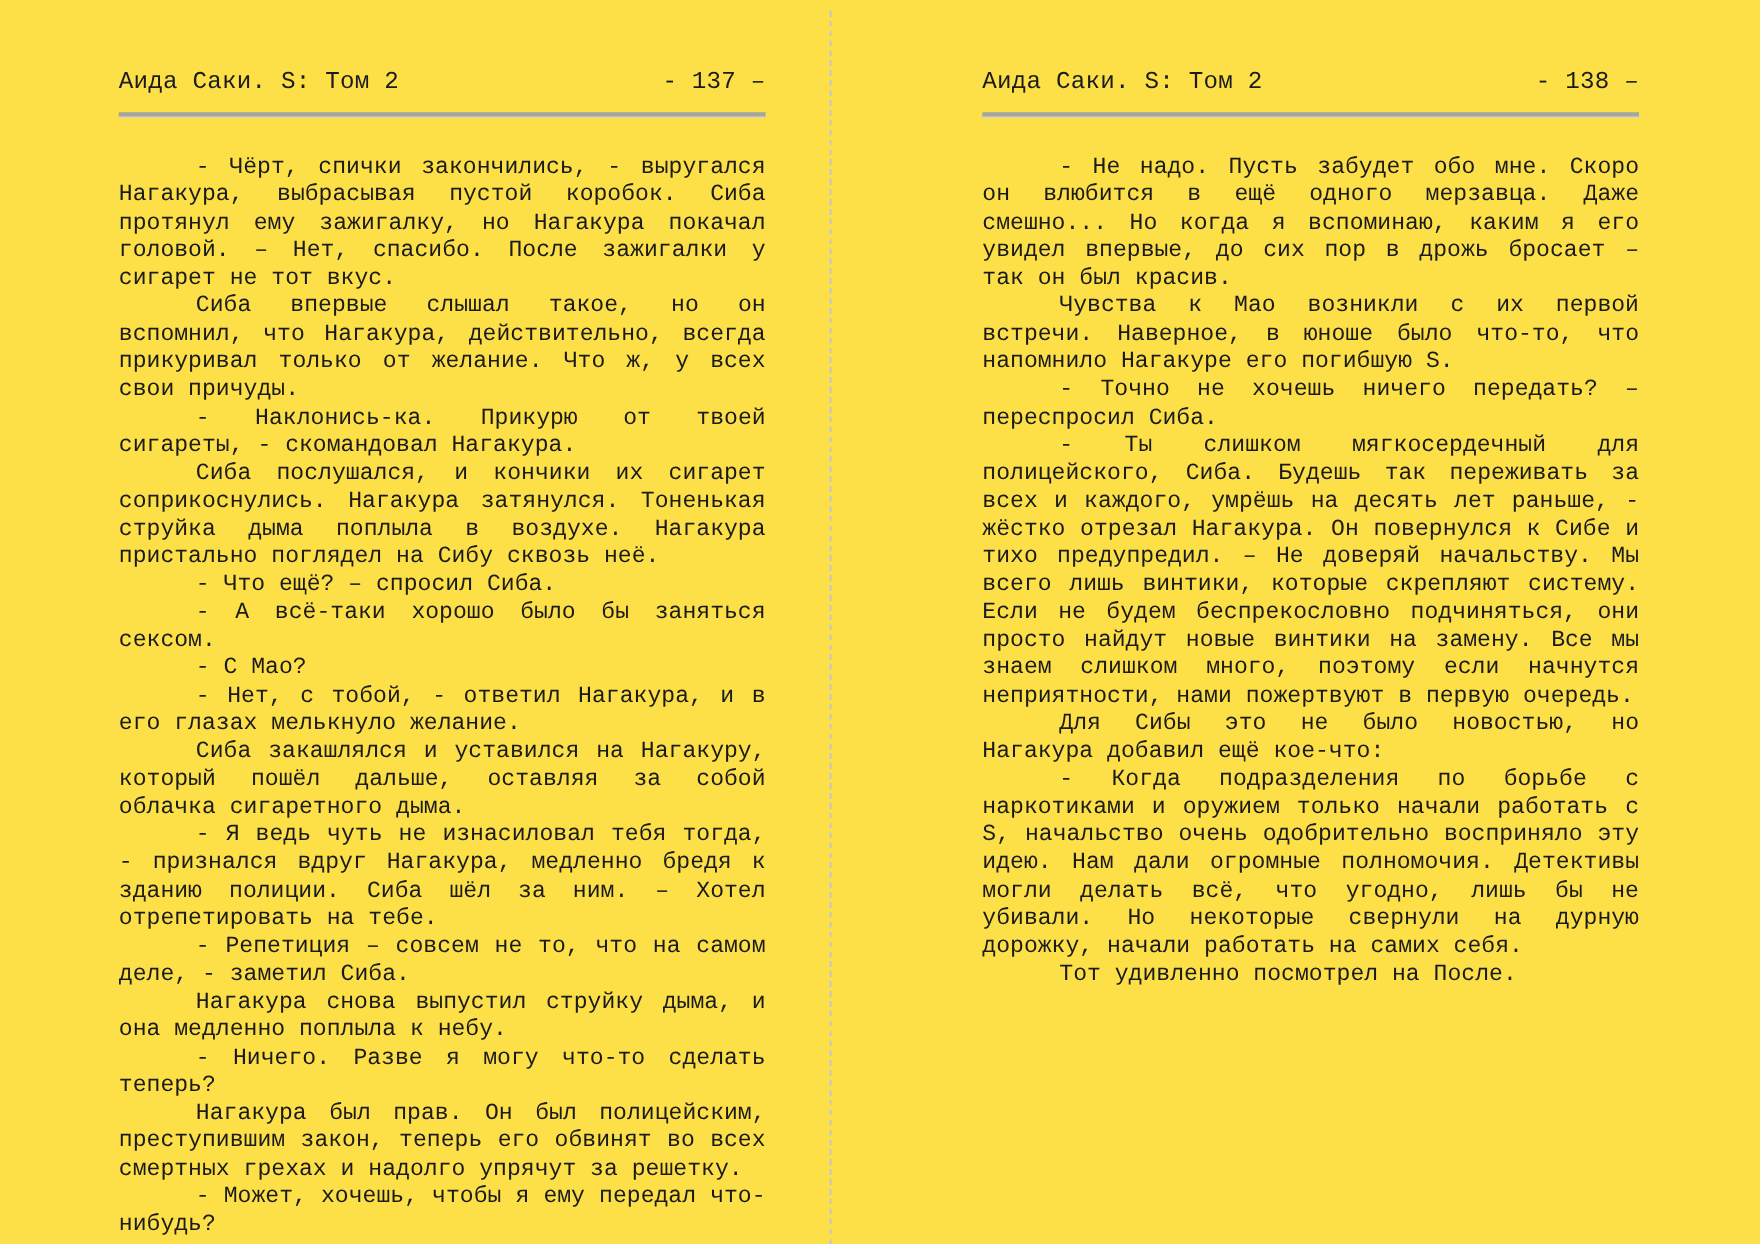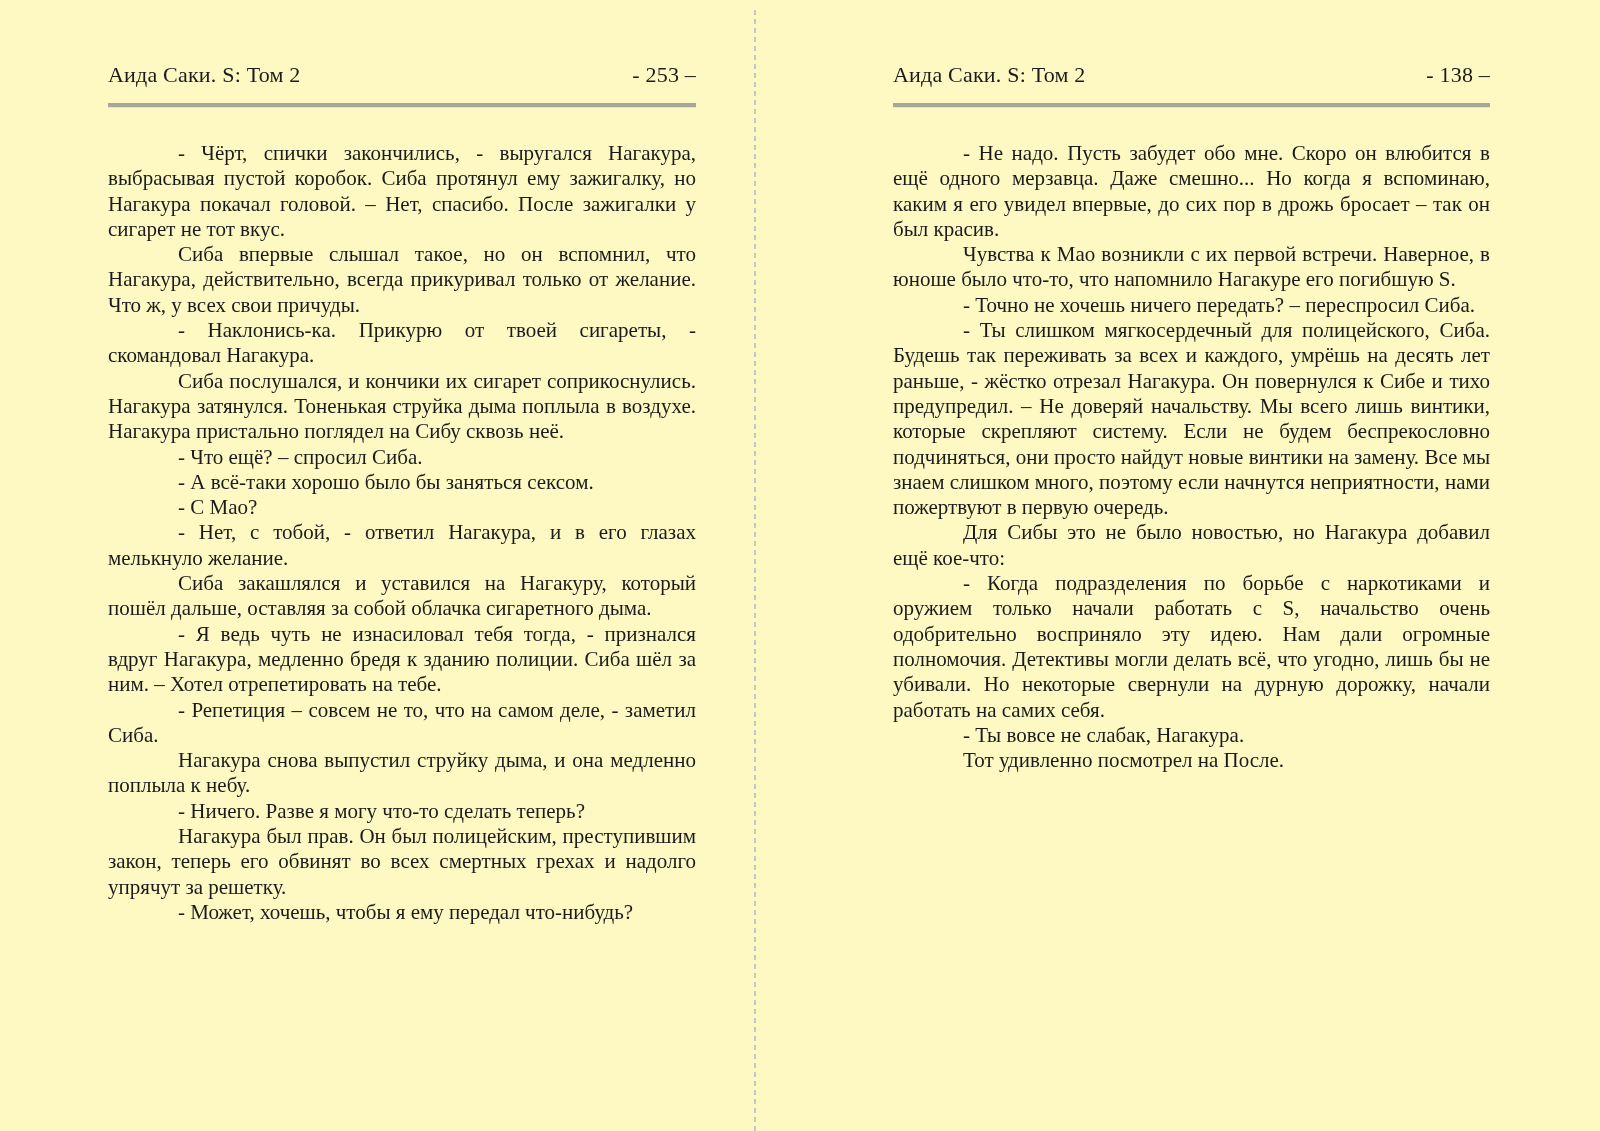--- a/index.html
+++ b/index.html
@@ -5,23 +5,23 @@
   html, body {
     margin: 0;
     padding: 0;
     background: #fdfdfc;
   }
   .spread {
     position: relative;
     width: 1600px;
     height: 1131px;
     overflow: hidden;
-    background: #fef9c3;
+    background: #fde047;
     color: #1b1b1b;
-    font-family: Liberation Serif, serif;
+    font-family: Liberation Mono, monospace;
   }
   .divider {
     position: absolute;
     left: 754px;
     top: 10px;
     bottom: 0;
     width: 2px;
     background: repeating-linear-gradient(
       to bottom,
       #c6c6c6 0px, #c6c6c6 5px,
@@ -65,21 +65,21 @@
 </head>
 <body>
 
 <div class="spread">
 
   <div class="divider"></div>
 
   <section class="page page-left">
     <header class="page-header">
       <span>Аида Саки. S: Том 2</span>
-      <span>- 253 –</span>
+      <span>- 137 –</span>
     </header>
     <div class="header-rule"></div>
     <div class="page-body">
         <p class="para">- Чёрт, спички закончились, - выругался Нагакура, выбрасывая пустой коробок. Сиба протянул ему зажигалку, но Нагакура покачал головой. – Нет, спасибо. После зажигалки у сигарет не тот вкус.</p>
         <p class="para">Сиба впервые слышал такое, но он вспомнил, что Нагакура, действительно, всегда прикуривал только от желание. Что ж, у всех свои причуды.</p>
         <p class="para">- Наклонись-ка. Прикурю от твоей сигареты, - скомандовал Нагакура.</p>
         <p class="para">Сиба послушался, и кончики их сигарет соприкоснулись. Нагакура затянулся. Тоненькая струйка дыма поплыла в воздухе. Нагакура пристально поглядел на Сибу сквозь неё.</p>
         <p class="para">- Что ещё? – спросил Сиба.</p>
         <p class="para">- А всё-таки хорошо было бы заняться сексом.</p>
         <p class="para">- С Мао?</p>
@@ -100,18 +100,17 @@
       <span>- 138 –</span>
     </header>
     <div class="header-rule"></div>
     <div class="page-body">
         <p class="para">- Не надо. Пусть забудет обо мне. Скоро он влюбится в ещё одного мерзавца. Даже смешно... Но когда я вспоминаю, каким я его увидел впервые, до сих пор в дрожь бросает – так он был красив.</p>
         <p class="para">Чувства к Мао возникли с их первой встречи. Наверное, в юноше было что-то, что напомнило Нагакуре его погибшую S.</p>
         <p class="para">- Точно не хочешь ничего передать? – переспросил Сиба.</p>
         <p class="para">- Ты слишком мягкосердечный для полицейского, Сиба. Будешь так переживать за всех и каждого, умрёшь на десять лет раньше, - жёстко отрезал Нагакура. Он повернулся к Сибе и тихо предупредил. – Не доверяй начальству. Мы всего лишь винтики, которые скрепляют систему. Если не будем беспрекословно подчиняться, они просто найдут новые винтики на замену. Все мы знаем слишком много, поэтому если начнутся неприятности, нами пожертвуют в первую очередь.</p>
         <p class="para">Для Сибы это не было новостью, но Нагакура добавил ещё кое-что:</p>
         <p class="para">- Когда подразделения по борьбе с наркотиками и оружием только начали работать с S, начальство очень одобрительно восприняло эту идею. Нам дали огромные полномочия. Детективы могли делать всё, что угодно, лишь бы не убивали. Но некоторые свернули на дурную дорожку, начали работать на самих себя.</p>
-        <p class="para">- Ты вовсе не слабак, Нагакура.</p>
         <p class="para">Тот удивленно посмотрел на После.</p>
       </div>
   </section>
 
 </div>
 
 </body></html>

